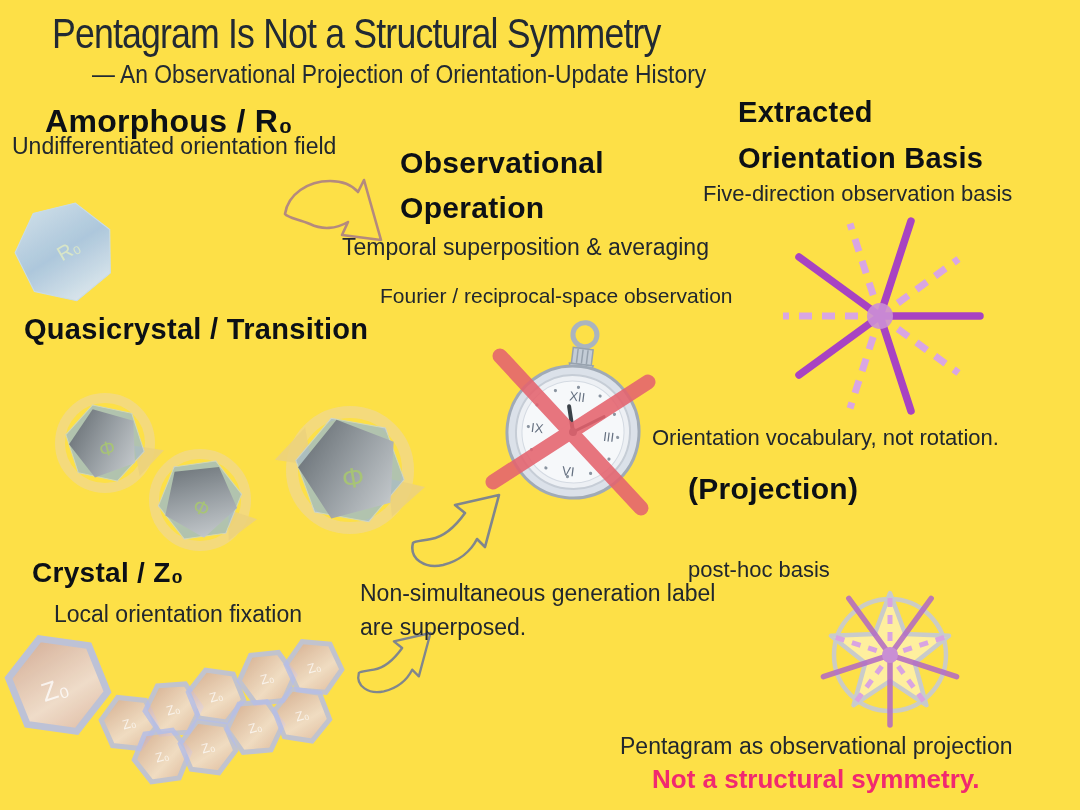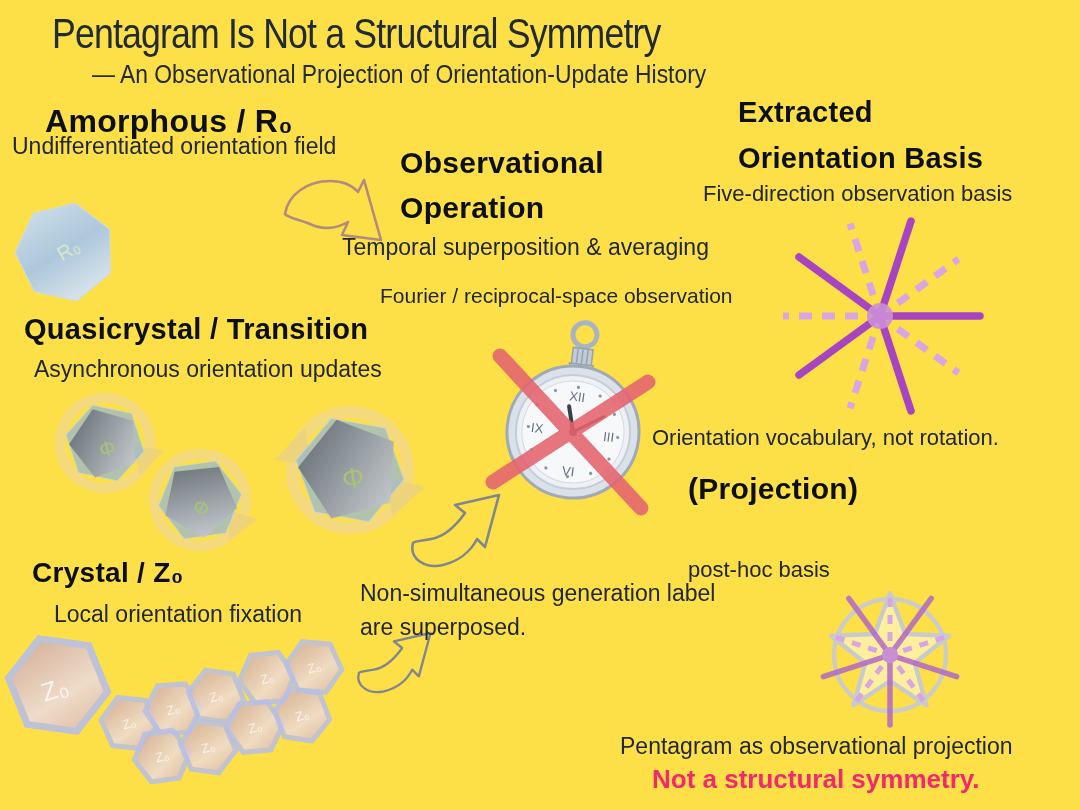--- a/index.html
+++ b/index.html
@@ -85,21 +85,20 @@
       <line x1="132.8" y1="118.9" x2="193.5" y2="163"></line>
       <line x1="108.2" y1="126.9" x2="85" y2="198.3"></line>
       <line x1="93" y1="106" x2="18" y2="106"></line>
       <line x1="108.2" y1="85.1" x2="85" y2="13.7"></line>
     </g>
     <circle cx="115" cy="106" r="13" fill="#cb8fd6" opacity=".9"></circle>
   </svg>
   <div class="abs t body center" style="left:652px;top:424px;width:430px;font-size:22px;">Orientation vocabulary, not rotation.</div>
 
   <div class="abs t heading" style="left:24px;top:311px;font-size:29px;">Quasicrystal / Transition</div>
-  <div class="abs t body" style="left:34px;top:355px;">Asynchronous orientation updates</div>
 
   <svg class="abs" style="left:15px;top:388px;" width="430" height="180" viewBox="0 0 430 180">
     <defs>
       <path id="wedge" d="M-2,16 L12,-10 L-13,-7 Z" fill="#ecd17c" opacity=".9"></path>
     </defs>
 
     <g>
       <circle cx="90" cy="55" r="45" fill="none" stroke="#f0d88e" stroke-width="10" opacity=".75"></circle>
       <use href="#wedge" transform="translate(132,70) rotate(15) scale(1.2)"></use>
       <polygon points="130,55 110,89.6 70,89.6 50,55 70,20.4 110,20.4" transform="rotate(12 90 55)" fill="#8ab4e5" opacity=".65" stroke="#bcd4ef" stroke-width="1"></polygon>

